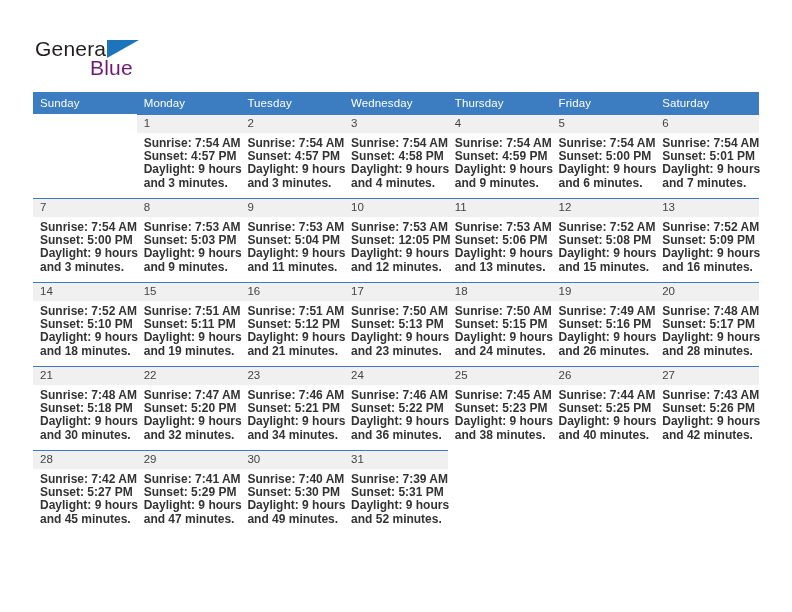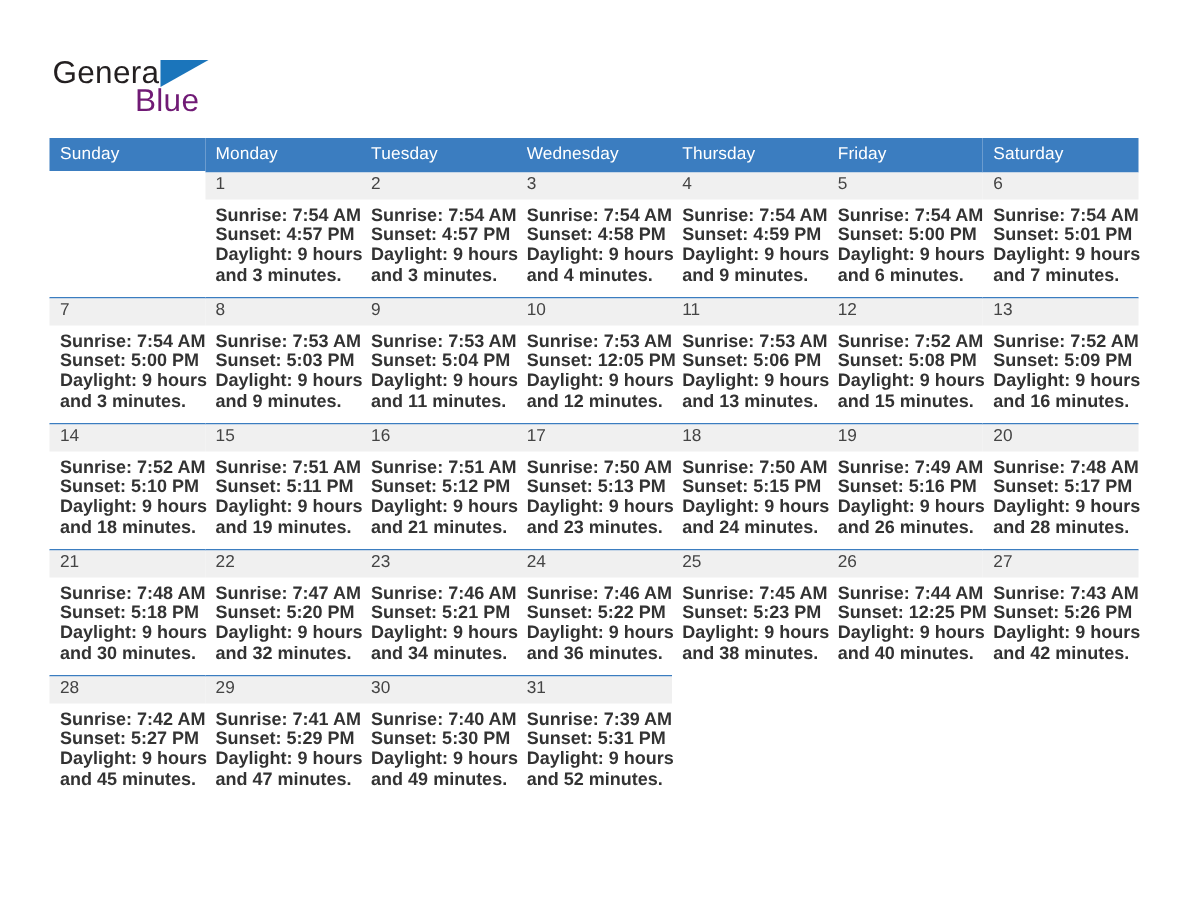--- a/index.html
+++ b/index.html
@@ -445,21 +445,21 @@
                 <div>Daylight: 9 hours</div>
                 <div>and 38 minutes.</div>
               </div>
             </div>
           </td>
           <td>
             <div class="cell">
               <div class="daynum">26</div>
               <div class="info">
                 <div>Sunrise: 7:44 AM</div>
-                <div>Sunset: 12:25 PM</div>
+                <div>Sunset: 5:25 PM</div>
                 <div>Daylight: 9 hours</div>
                 <div>and 40 minutes.</div>
               </div>
             </div>
           </td>
           <td>
             <div class="cell">
               <div class="daynum">27</div>
               <div class="info">
                 <div>Sunrise: 7:43 AM</div>

